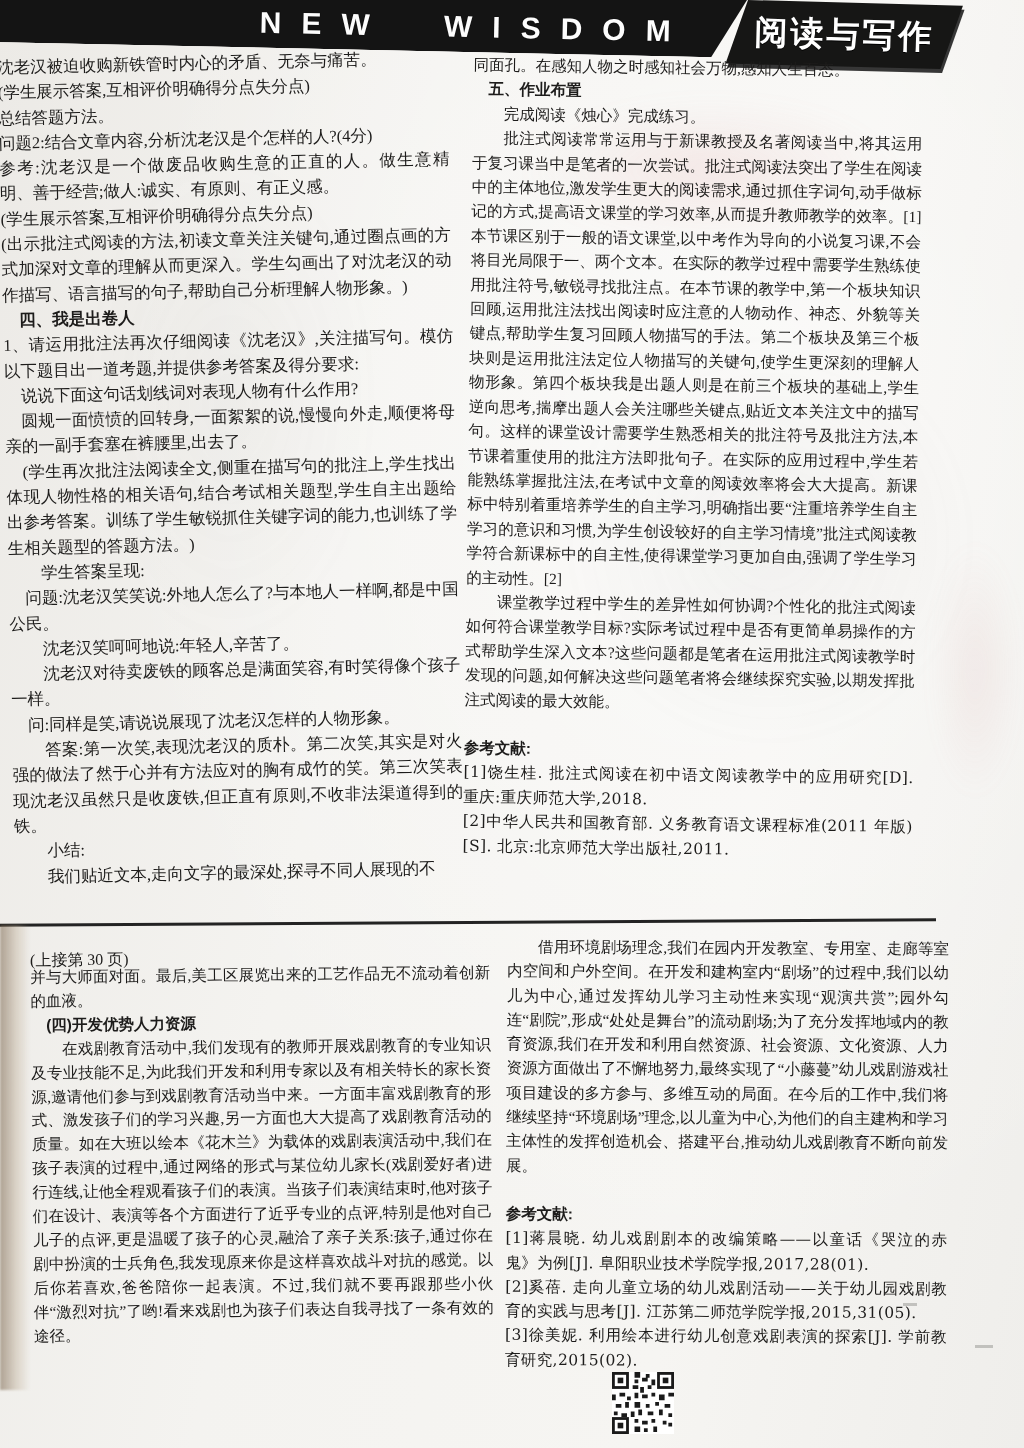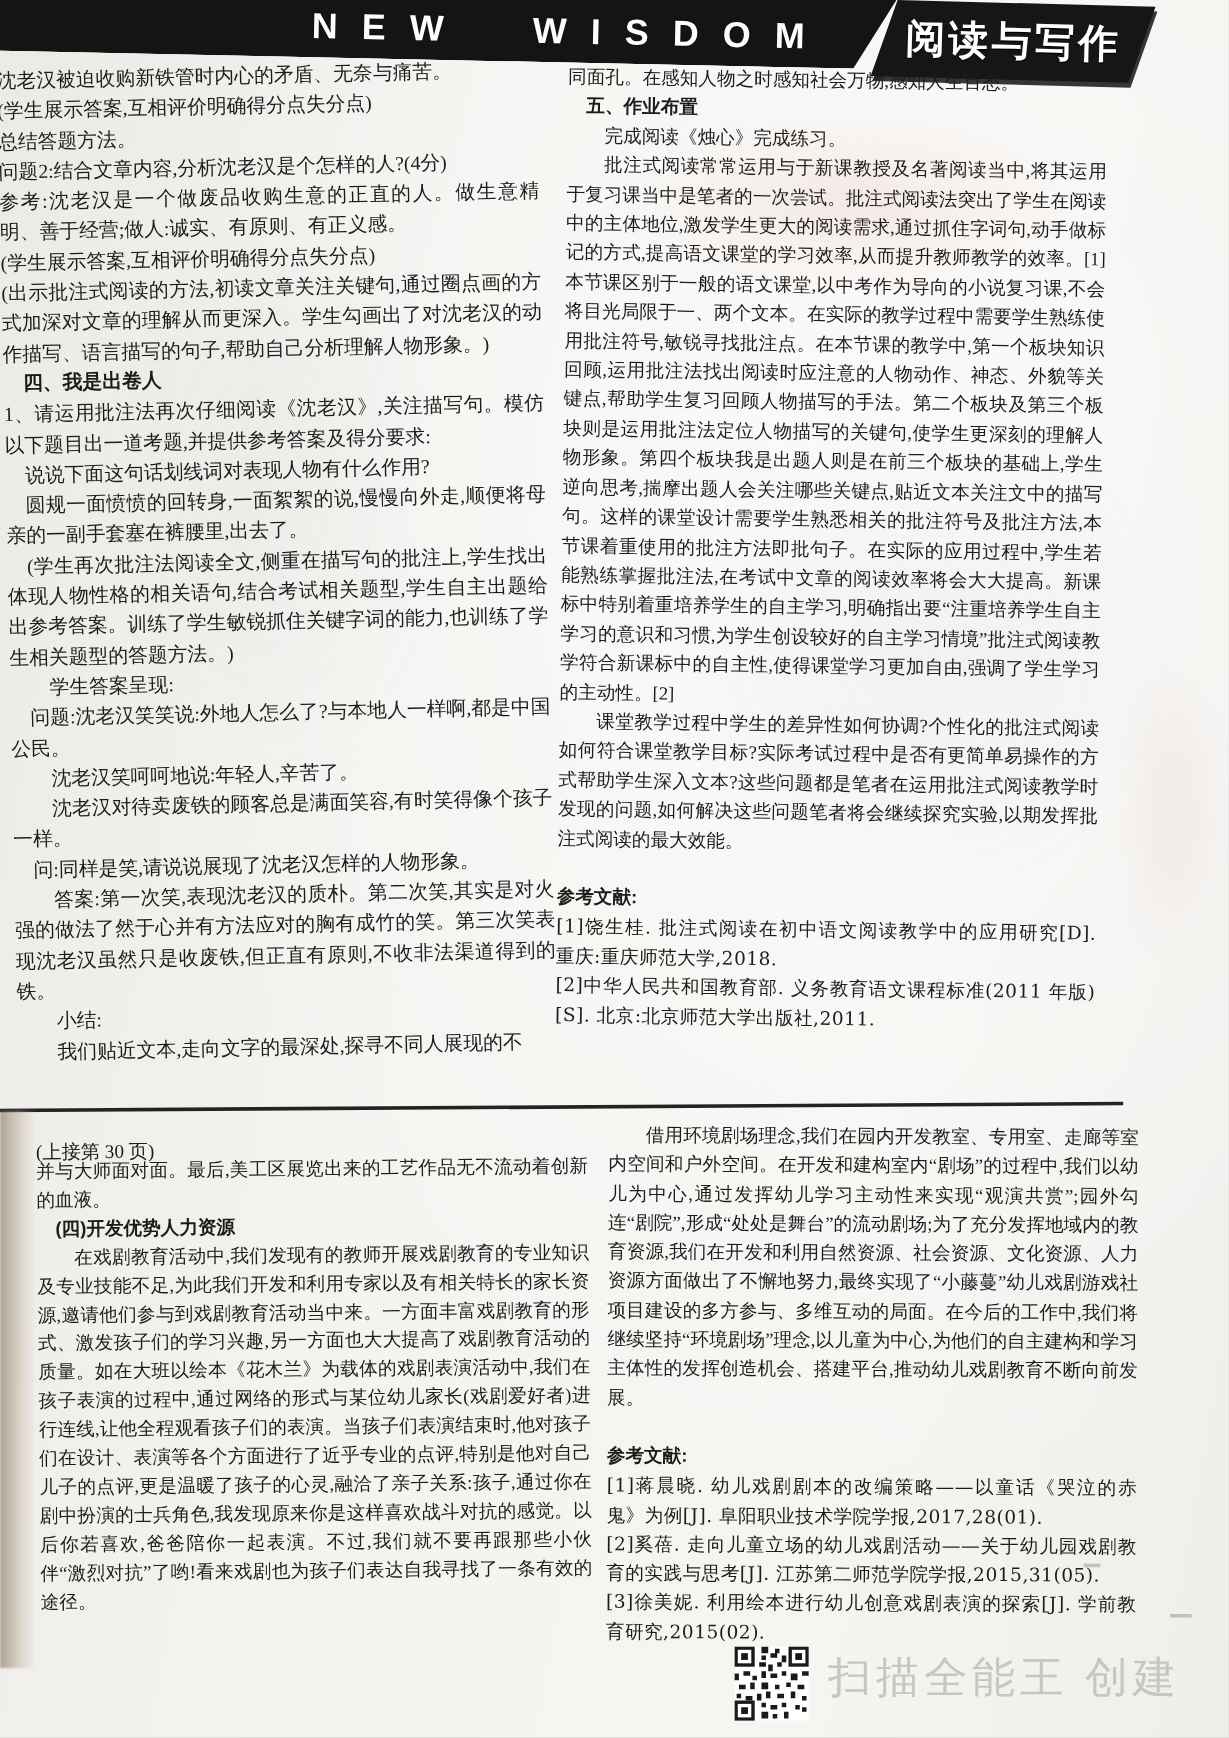--- a/index.html
+++ b/index.html
@@ -158,15 +158,14 @@
         <rect x="25.5" y="1.5" width="6" height="6"></rect>
         <rect x="1.5" y="25.5" width="6" height="6"></rect>
     </g>
     <g fill="#1a1a1a">
       <rect x="3" y="3" width="3" height="3"></rect>
         <rect x="27" y="3" width="3" height="3"></rect>
         <rect x="3" y="27" width="3" height="3"></rect>
       <path d="M12 0h3v3h-3z M18 1h2v2h-2z M12 4h2v2h-2z M16 3h3v2h-3z M21 4h2v3h-2z M11 7h3v2h-3z M15 8h2v3h-2z M19 7h2v2h-2z M0 12h2v3H0z M4 11h3v2H4z M8 13h2v2H8z M12 11h2v3h-2z M16 12h3v2h-3z M21 11h2v2h-2z M25 12h3v3h-3z M30 11h3v2h-3z M2 17h3v2H2z M7 16h2v3H7z M12 16h3v3h-3z M18 17h2v2h-2z M23 16h2v2h-2z M28 17h3v2h-3z M1 21h2v2H1z M5 22h3v2H5z M10 21h2v3h-2z M14 20h2v3h-2z M19 21h3v2h-3z M25 20h2v3h-2z M30 22h2v2h-2z M12 25h2v2h-2z M16 26h3v2h-3z M21 25h2v2h-2z M12 29h3v3h-3z M17 30h2v2h-2z M22 29h2v3h-2z M27 26h2v2h-2z M30 27h2v2h-2z"></path>
     </g>
   </svg>
-  <div class="watermark">扫描全能王 创建</div>
 
 </div>
 
 </body></html>

